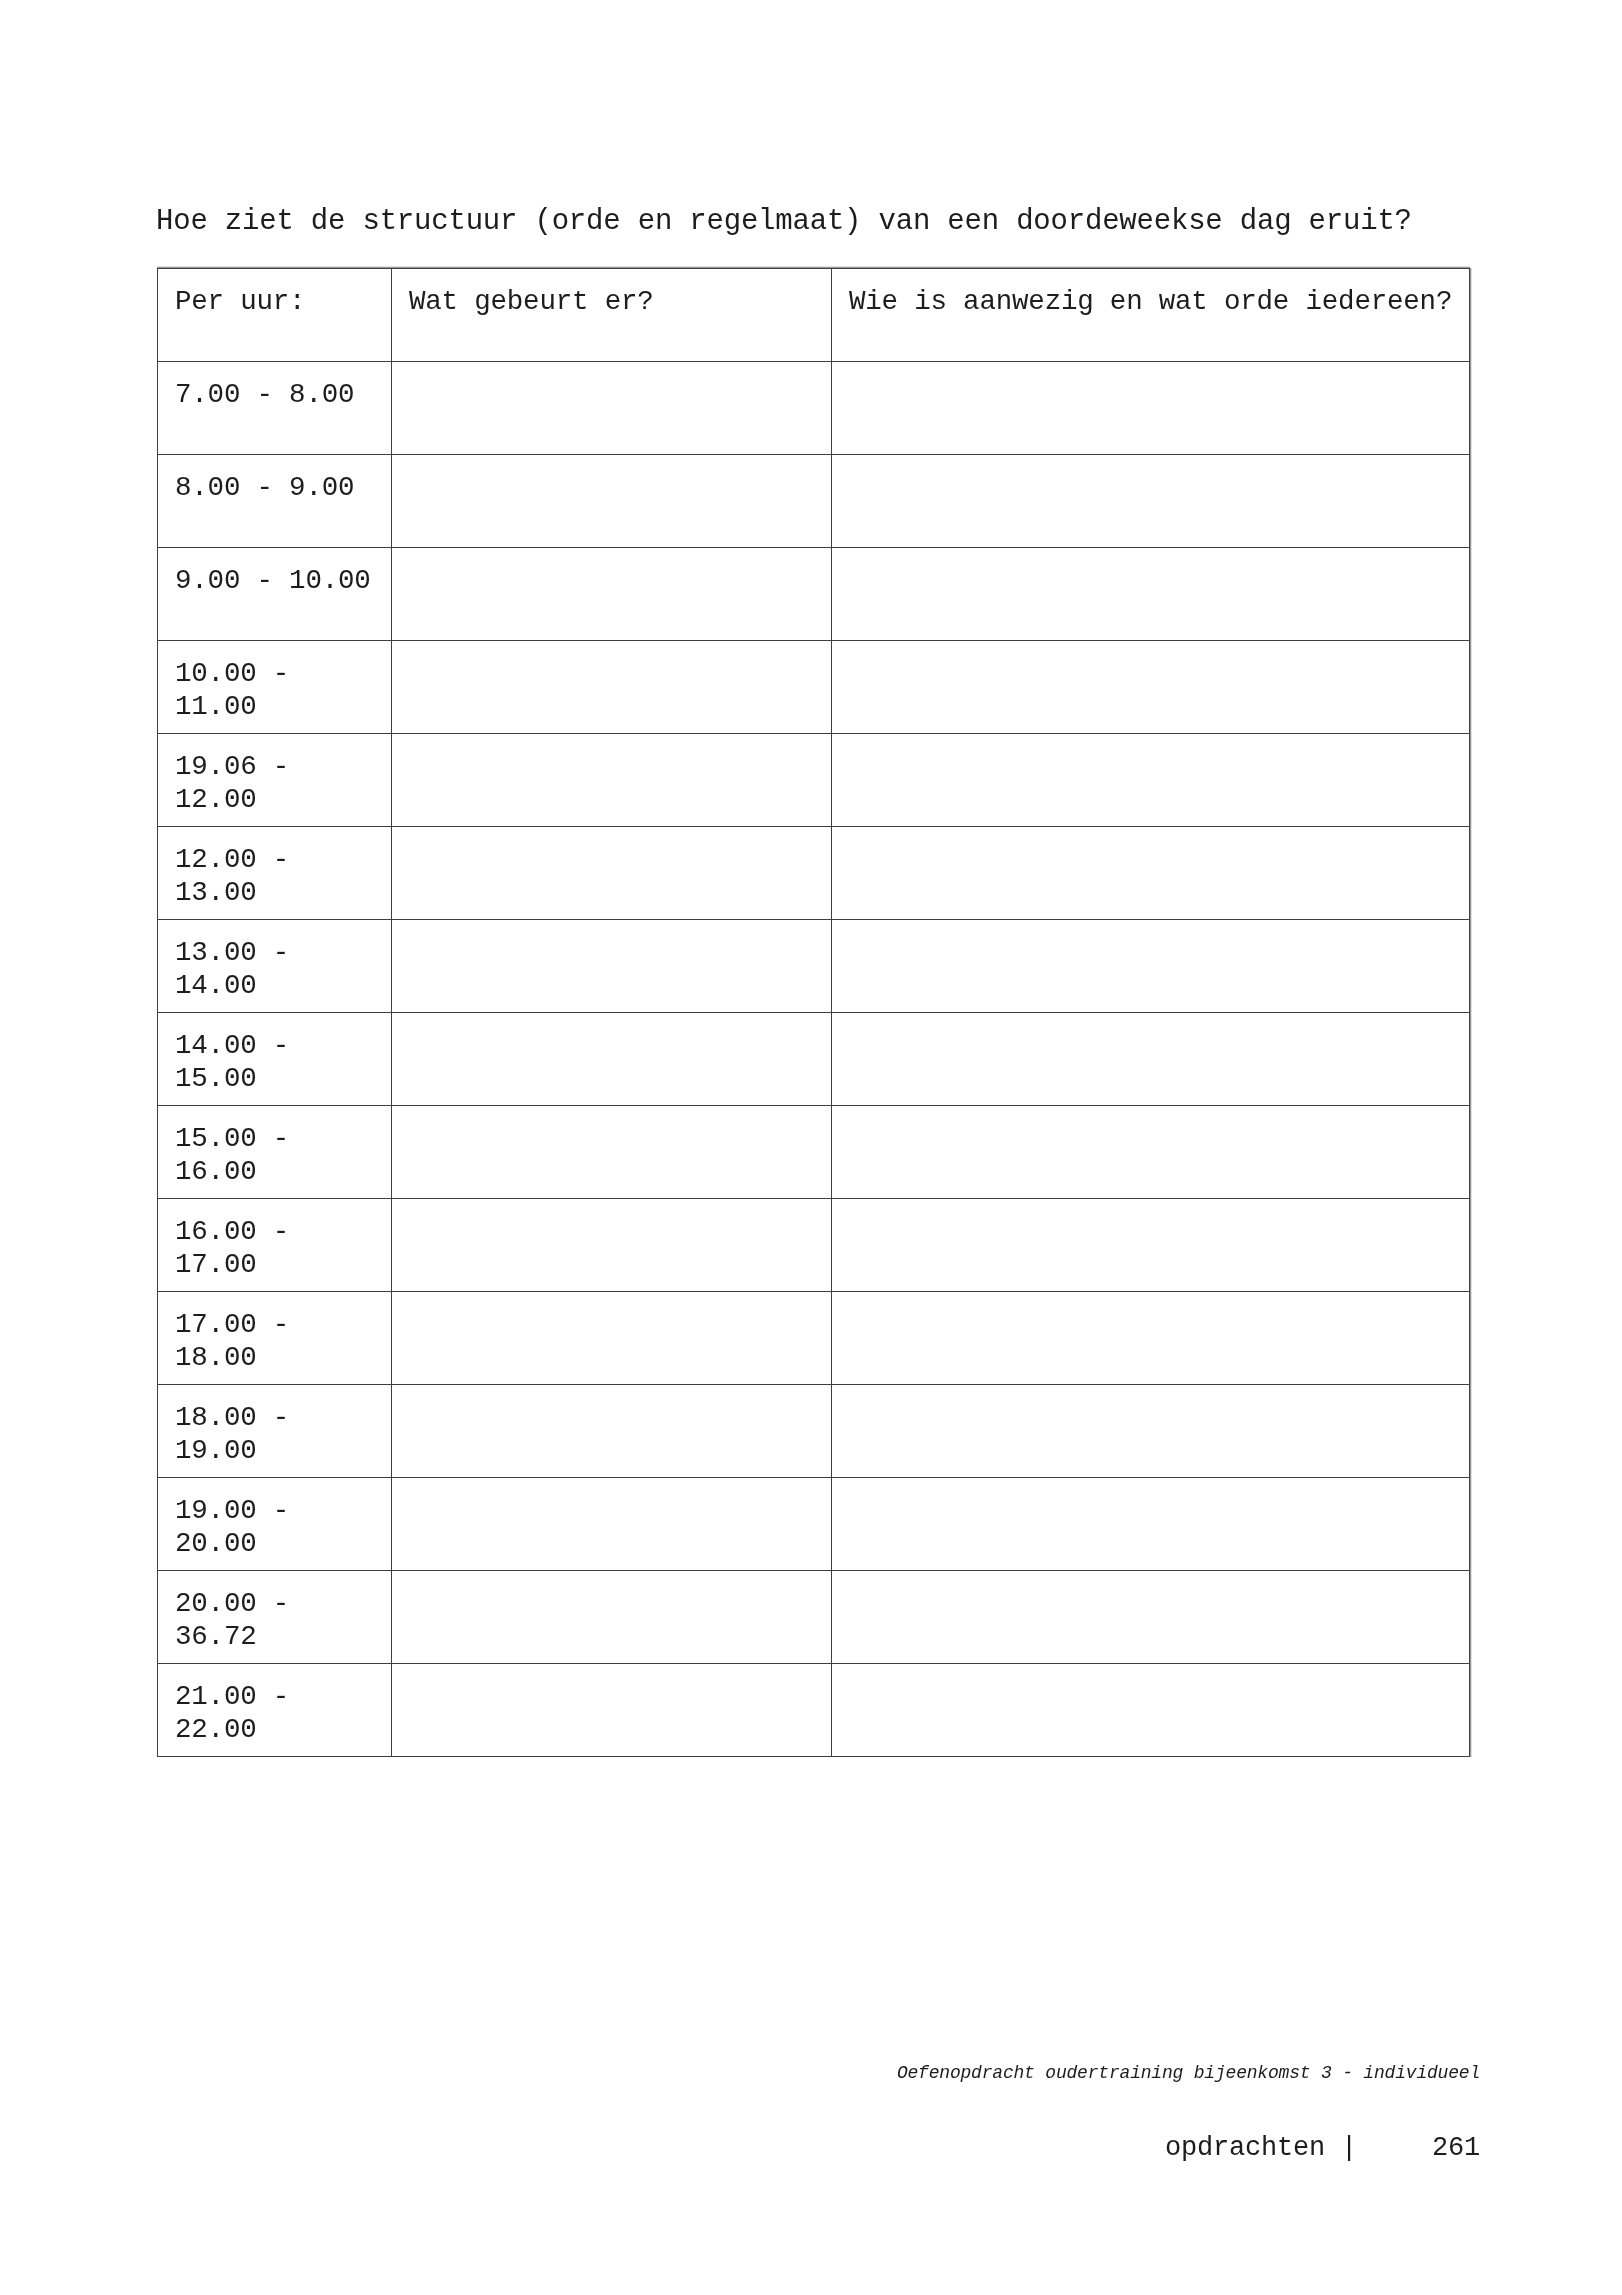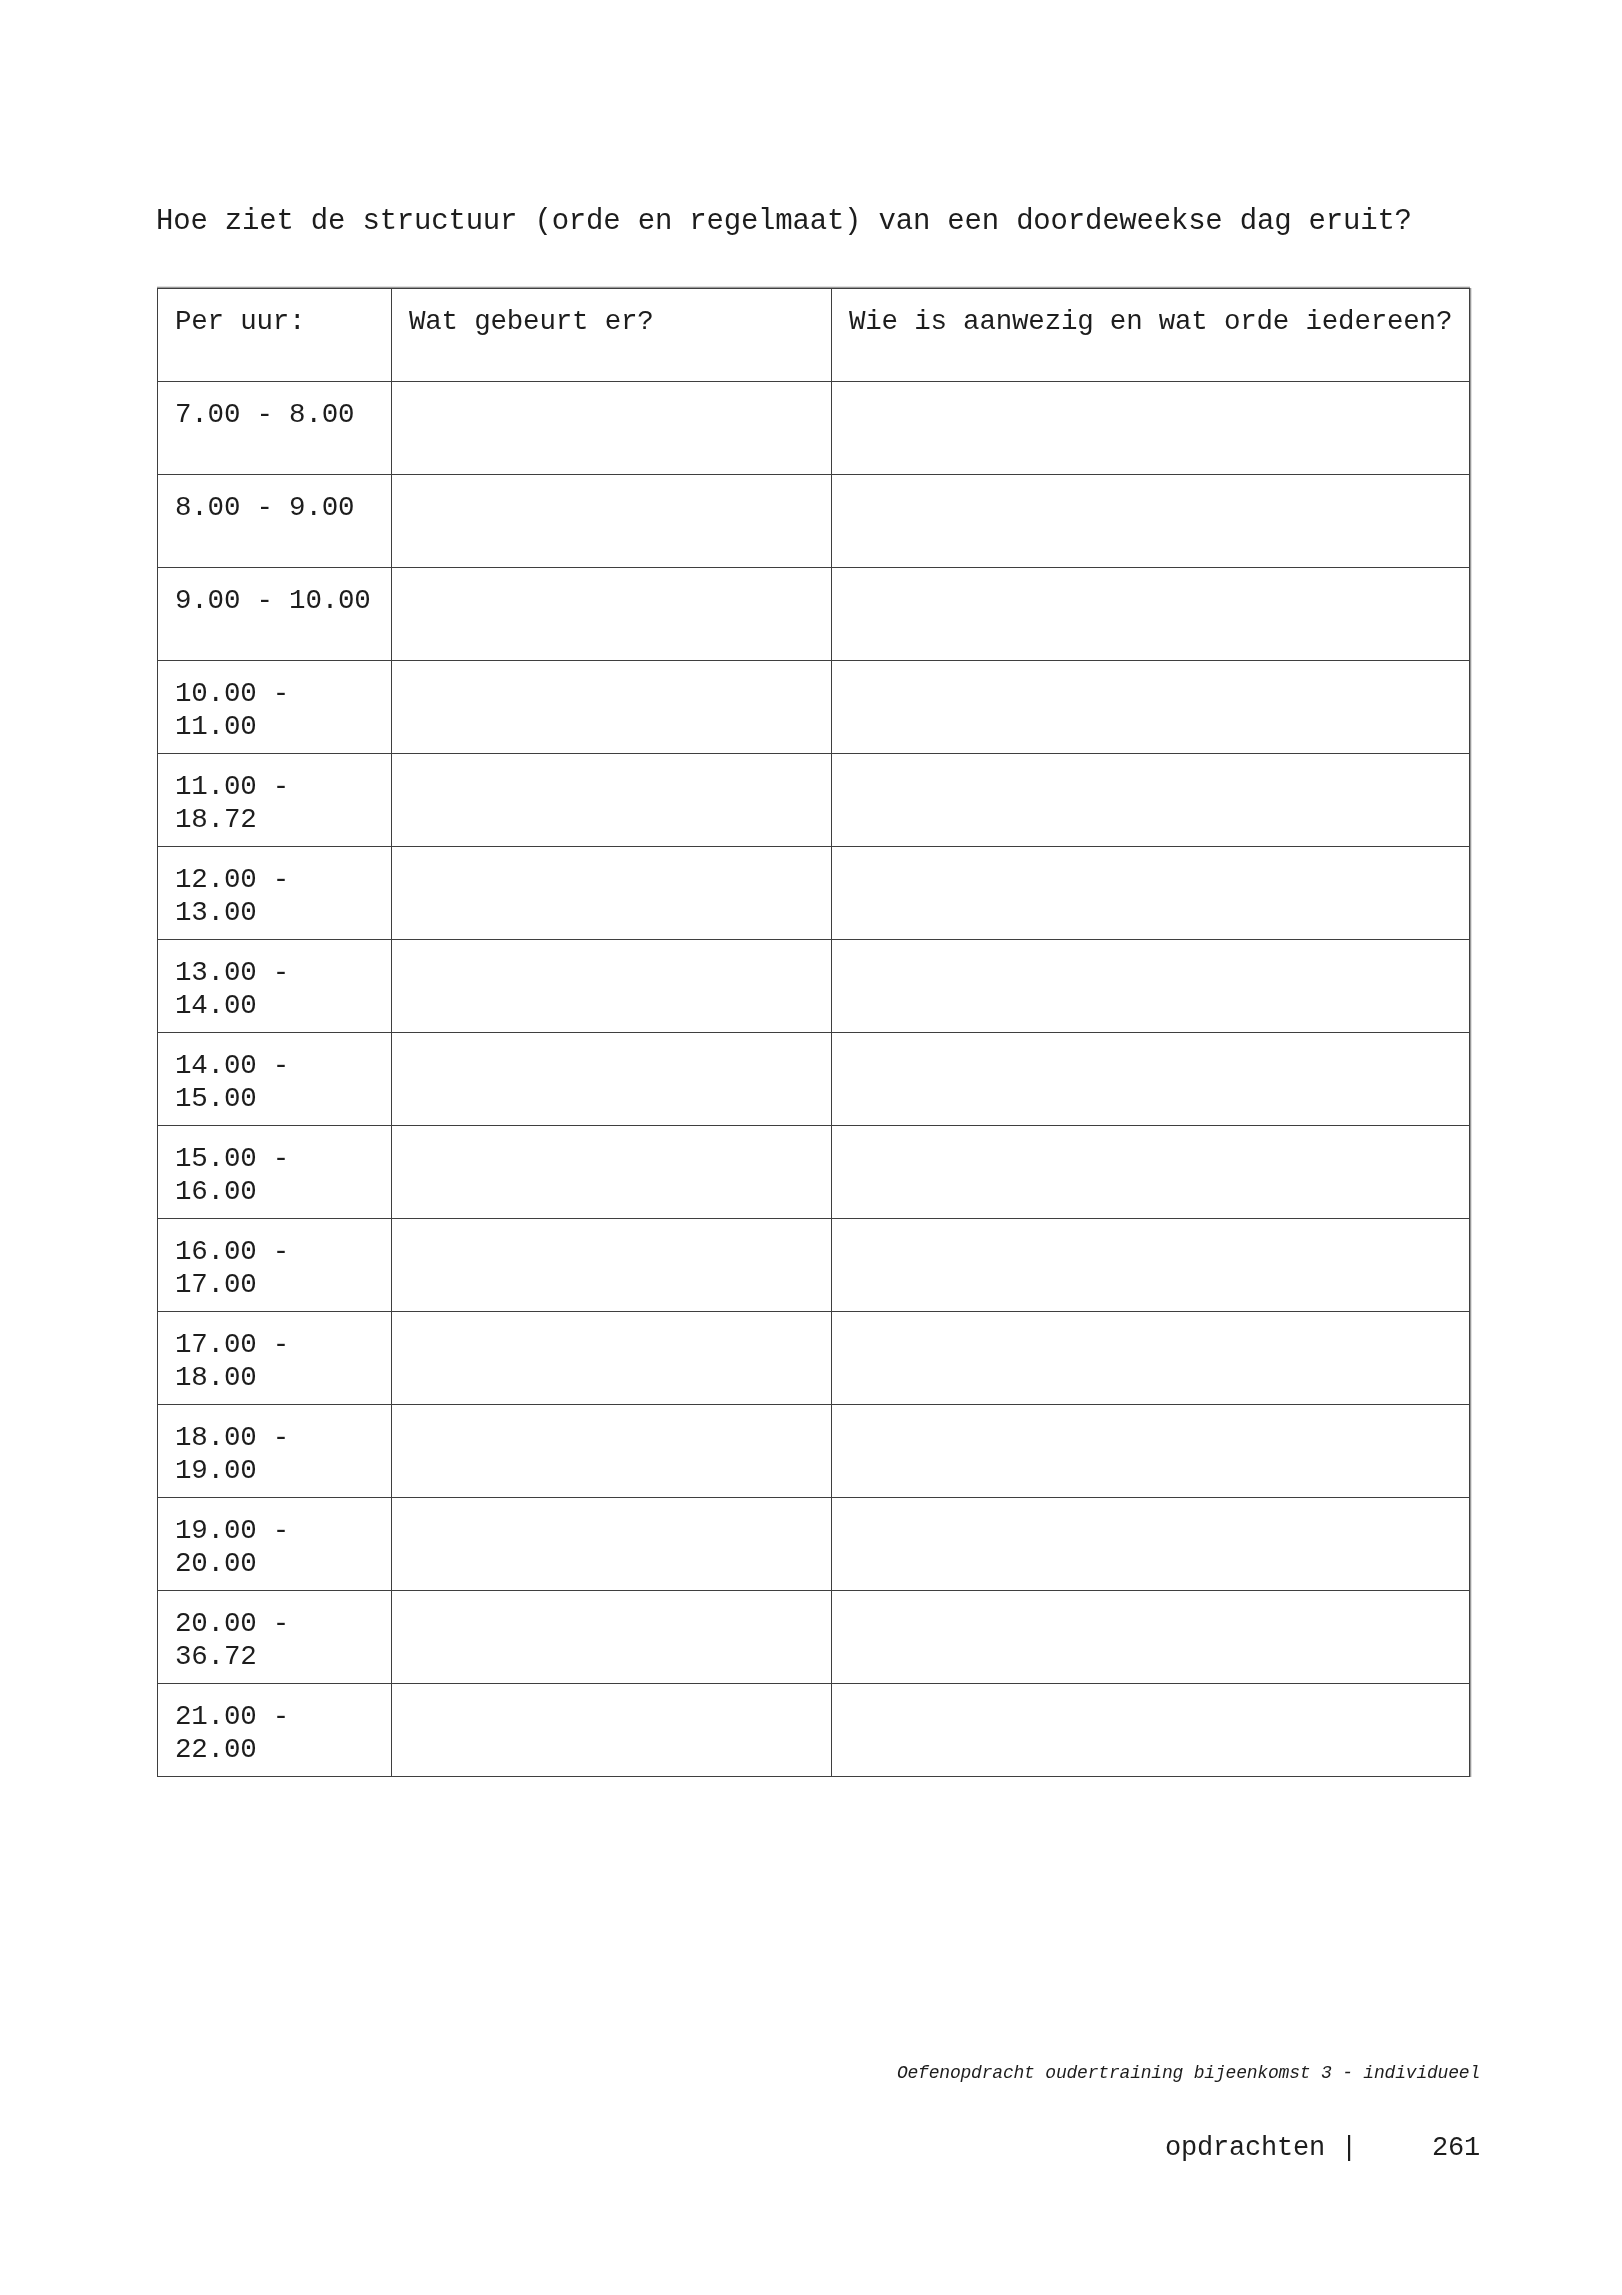--- a/index.html
+++ b/index.html
@@ -24,21 +24,21 @@
     top:205px;
     margin:0;
     font-size:29px;
     font-weight:400;
     line-height:1.2;
     white-space:nowrap;
   }
   table.day-table{
     position:absolute;
     left:157px;
-    top:288px;
+    top:268px;
     width:1312px;
     border-collapse:collapse;
     table-layout:fixed;
     box-shadow:0 -1.3px 0 0 var(--border-gray), 1.3px 0 0 0 var(--border-gray);
   }
   table.day-table th,
   table.day-table td{
     border:0.7px solid var(--border-dark);
     vertical-align:top;
     text-align:left;
@@ -109,21 +109,21 @@
     <td></td>
   </tr>
 
   <tr>
     <td>10.00 - 11.00</td>
     <td></td>
     <td></td>
   </tr>
 
   <tr>
-    <td>11.00 - 18.72</td>
+    <td>19.06 - 12.00</td>
     <td></td>
     <td></td>
   </tr>
 
   <tr>
     <td>12.00 - 13.00</td>
     <td></td>
     <td></td>
   </tr>
 

